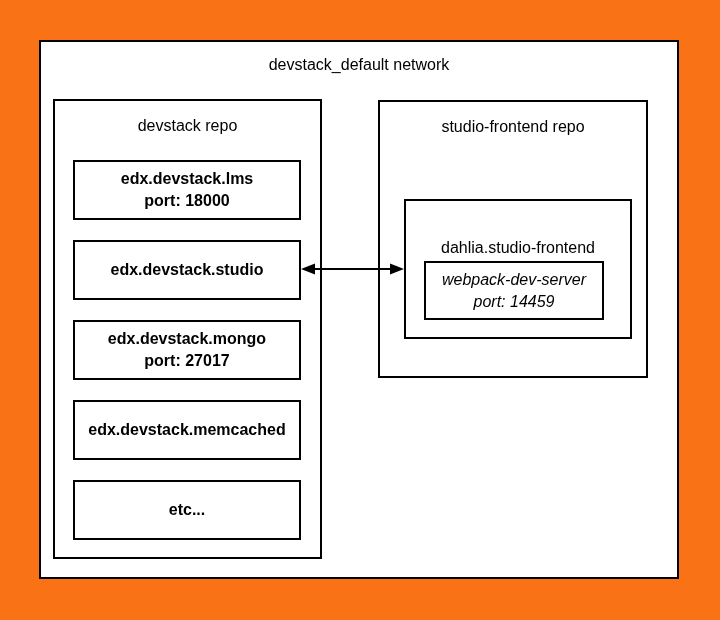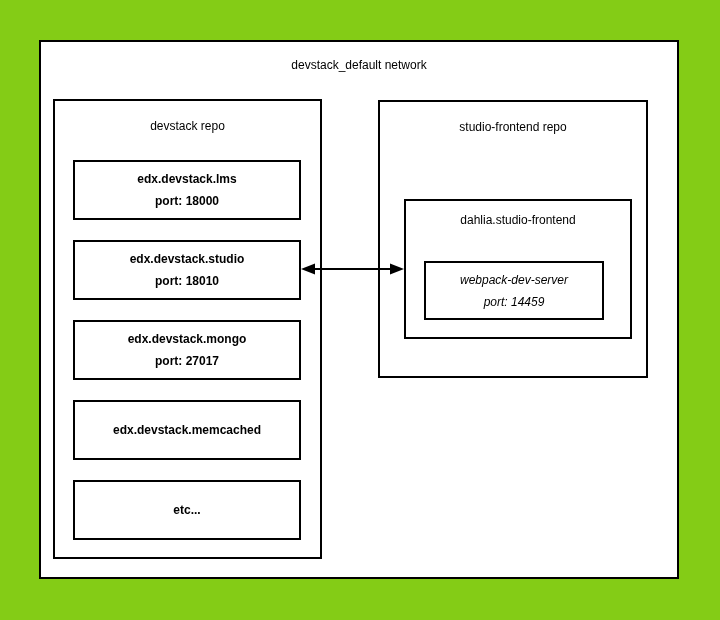--- a/index.html
+++ b/index.html
@@ -5,22 +5,22 @@
   * { margin: 0; padding: 0; box-sizing: border-box; }
   html, body { background: #ffffff; }
   body {
     width: 720px; height: 620px;
     font-family: "Liberation Sans", sans-serif;
     color: #000000;
   }
   .canvas {
     position: relative;
     width: 720px; height: 620px;
-    background: #84cc16;
-    font-size: 12px;
+    background: #f97316;
+    font-size: 16px;
     line-height: 22px;
   }
   .box {
     position: absolute;
     border: 2px solid #000000;
     background: #ffffff;
   }
   
   .network-box { left: 39px; top: 40px; width: 640px; height: 539px; }
   .network-title {
@@ -49,20 +49,21 @@
   .svc-2 { top: 219px; }
   .svc-3 { top: 299px; }
   .svc-4 { top: 379px; }
   
   .studio-frontend-repo { left: 337px; top: 58px; width: 270px; height: 278px; }
   .dahlia-box { left: 24px; top: 97px; width: 228px; height: 140px; }
   .dahlia-title {
     padding-top: 8px;
     text-align: center;
     white-space: nowrap;
+    margin-top: 28px;
   }
   .webpack-box {
     left: 18px; top: 60px; width: 180px; height: 59px;
     display: flex; flex-direction: column;
     justify-content: center; align-items: center;
     text-align: center;
     white-space: nowrap;
     font-style: italic;
   }
   
@@ -85,21 +86,20 @@
     <div class="box devstack-repo">
       <div class="repo-title">devstack repo</div>
 
       <div class="box service svc-0">
         <div>edx.devstack.lms</div>
         <div>port: 18000</div>
       </div>
 
       <div class="box service svc-1">
         <div>edx.devstack.studio</div>
-        <div>port: 18010</div>
       </div>
 
       <div class="box service svc-2">
         <div>edx.devstack.mongo</div>
         <div>port: 27017</div>
       </div>
 
       <div class="box service svc-3">
         <div>edx.devstack.memcached</div>
       </div>

